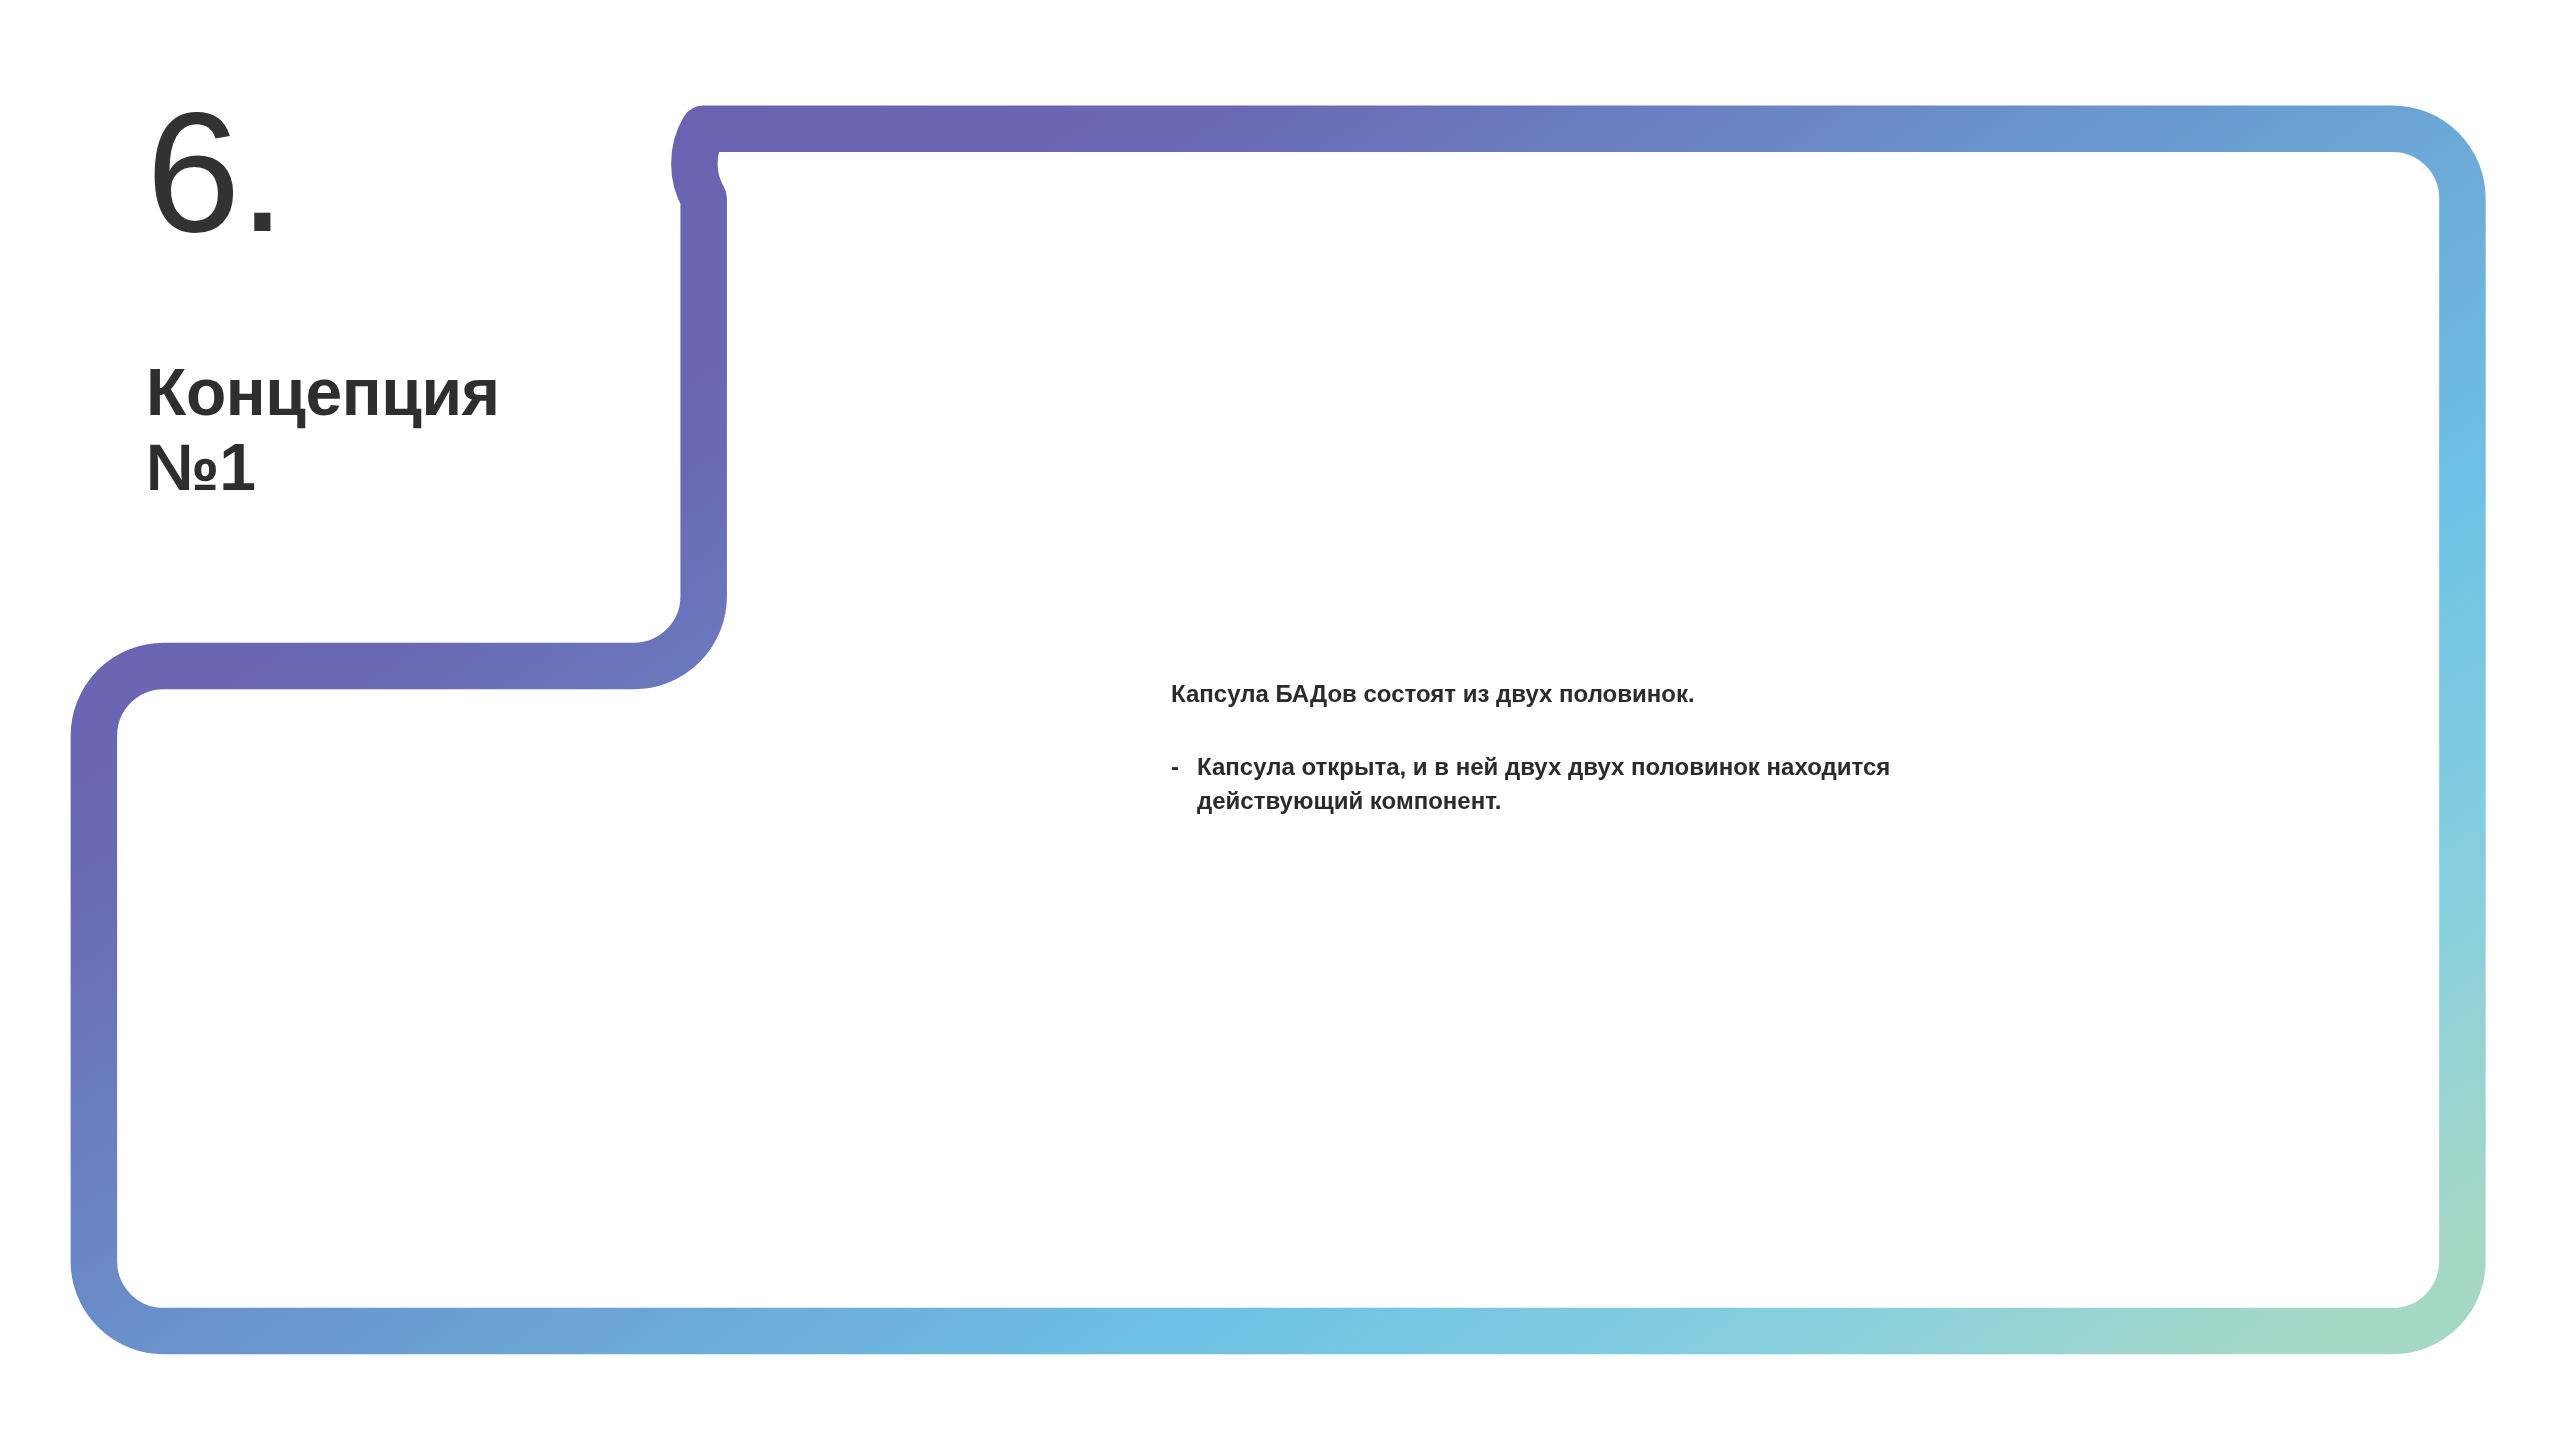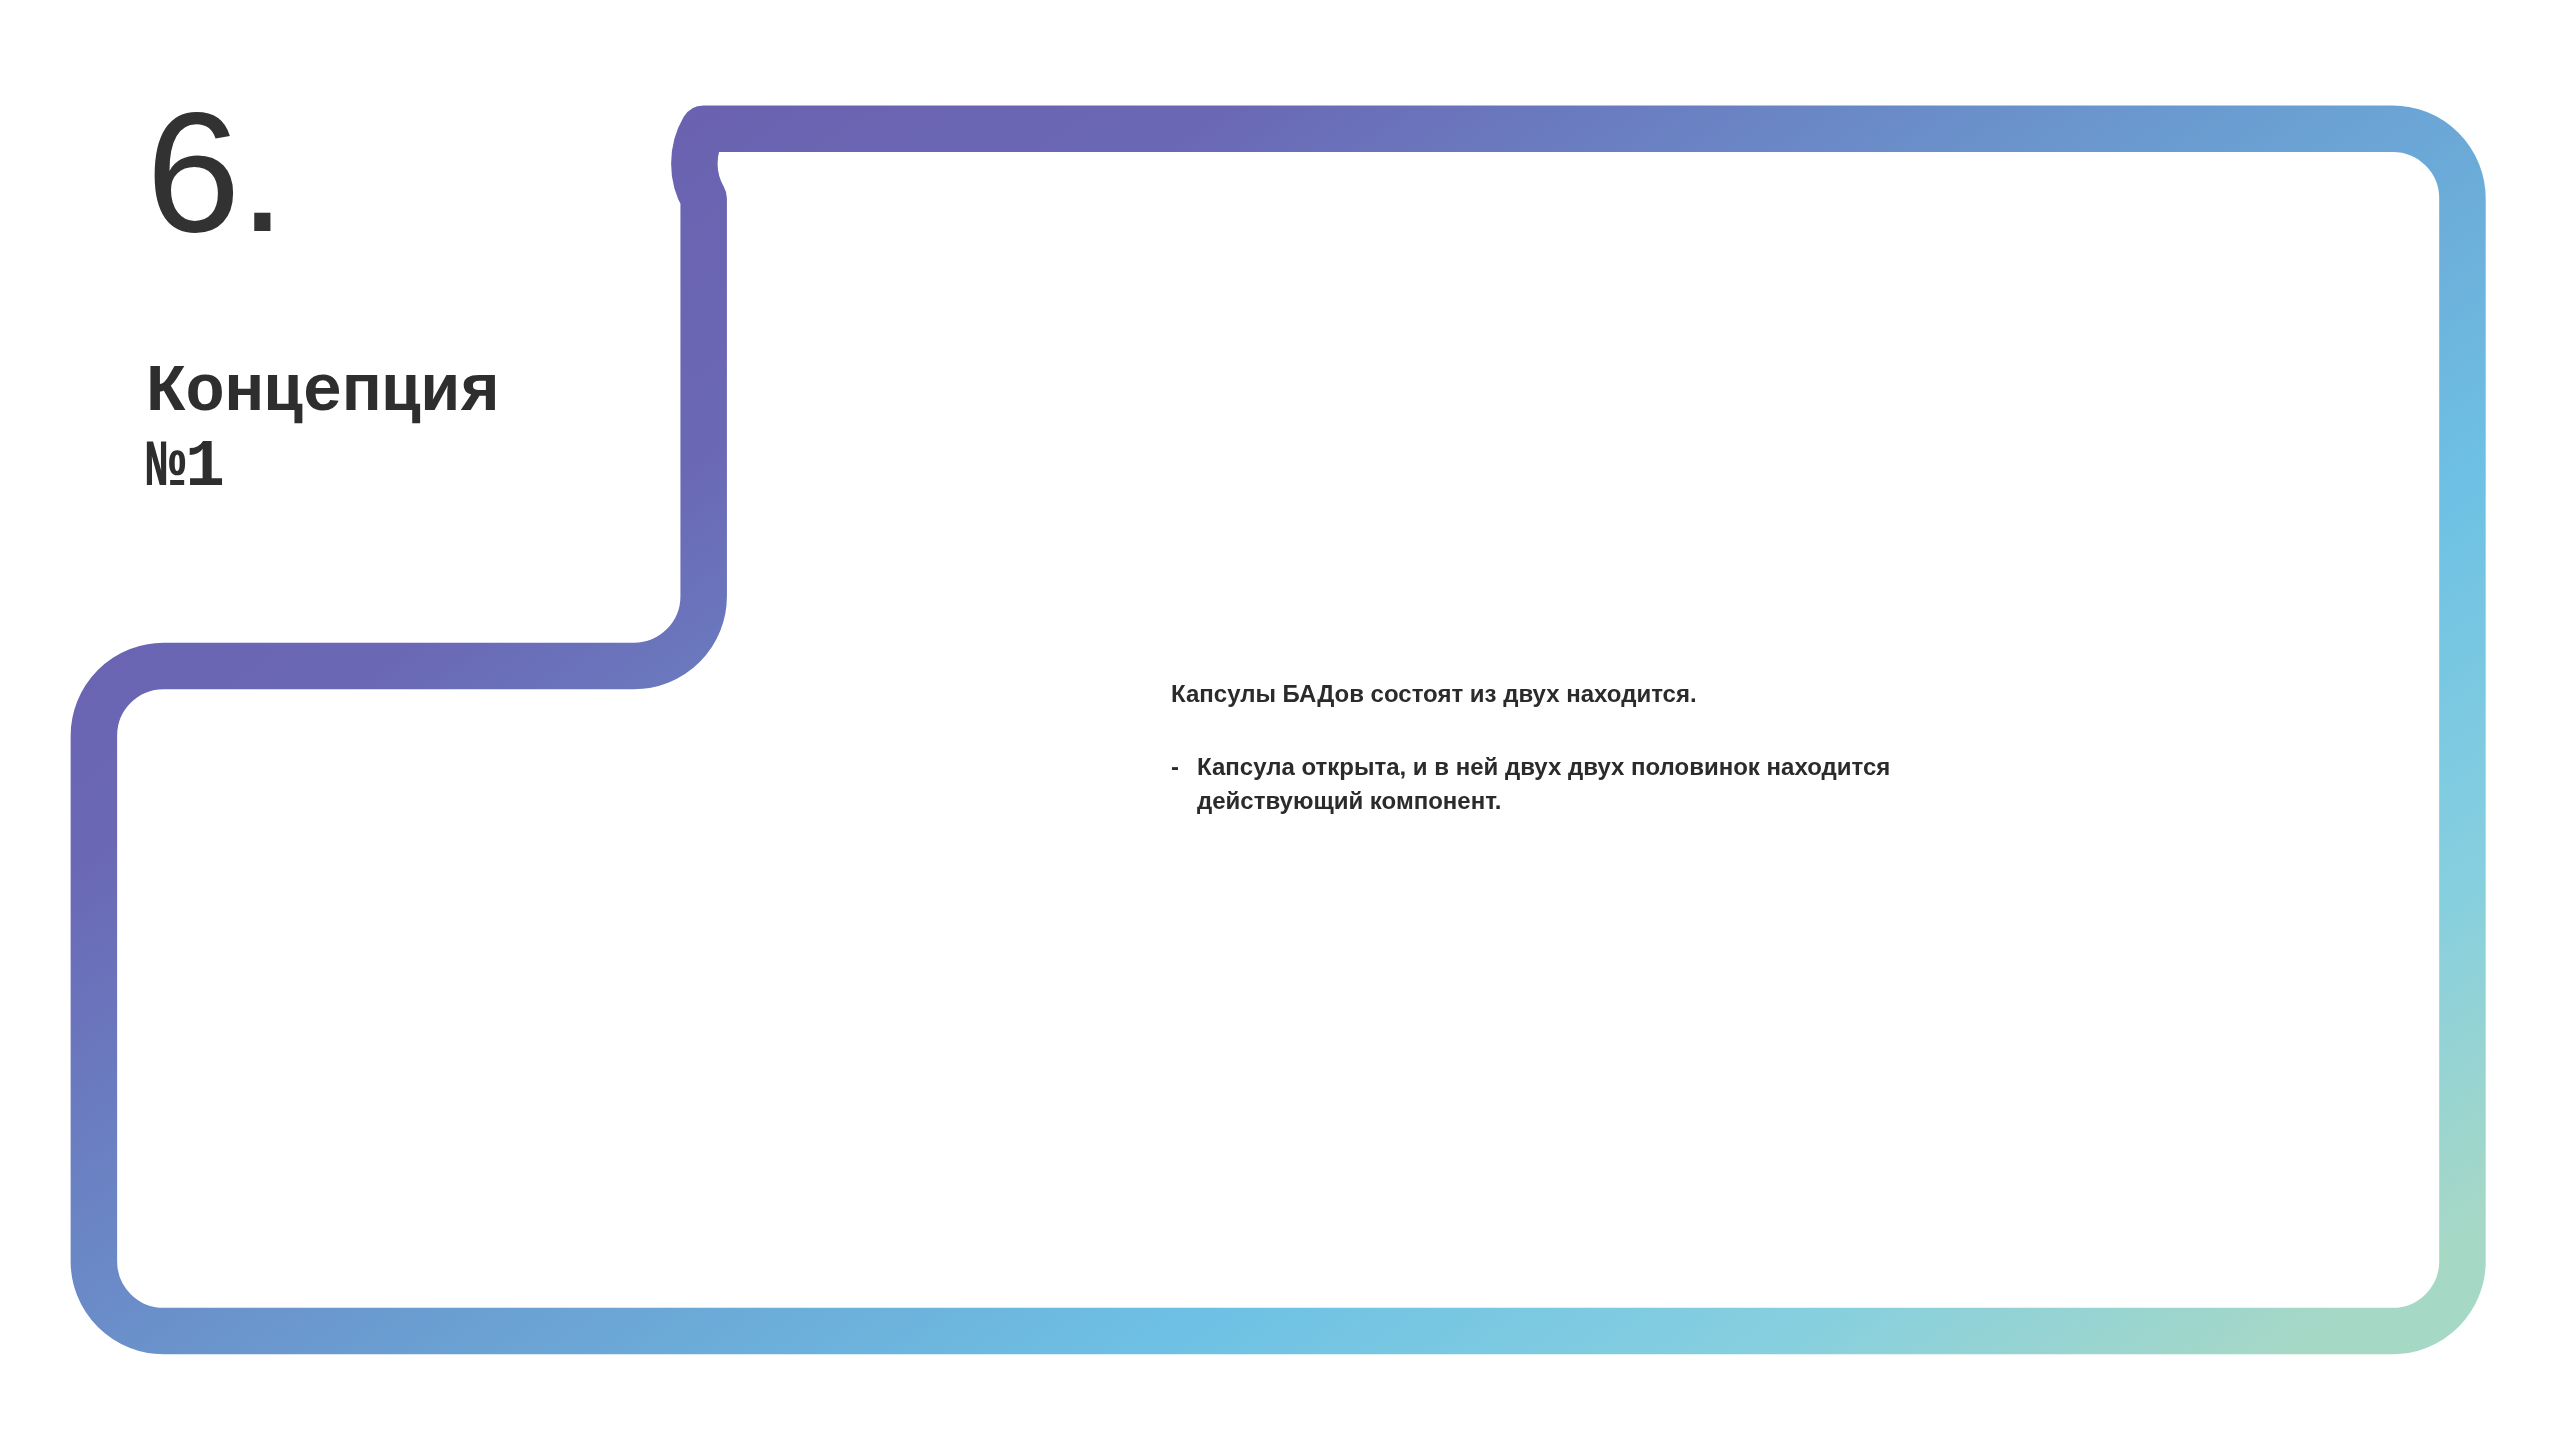--- a/index.html
+++ b/index.html
@@ -45,21 +45,20 @@
     font-family: "Liberation Sans", "DejaVu Sans", sans-serif;
   }
   .slide-heading {
     margin-top: 116px;
     font-size: 66px;
     line-height: 1.15;
     font-weight: 700;
     color: #2e2e2e;
     letter-spacing: -0.4px;
     white-space: pre-line;
-    font-family: Liberation Mono, monospace;
   }
 
   
   .body-copy {
     position: absolute;
     left: 1171px;
     top: 677px;
     width: 805px;
     color: #2b2b2b;
     font-size: 24px;
@@ -122,21 +121,21 @@
          Z" fill="none" stroke="url(#frameGrad)" stroke-width="52" stroke-linecap="round" stroke-linejoin="round"></path>
   </svg>
 
   <div class="title-block">
     <div class="slide-number">6.</div>
     <div class="slide-heading">Концепция
 №1</div>
   </div>
 
   <div class="body-copy">
-    <p class="body-lead">Капсулы БАДов состоят из двух находится.</p>
+    <p class="body-lead">Капсула БАДов состоят из двух половинок.</p>
 
     <ul class="bullet-list">
       <li class="bullet-item">
         <span class="bullet-dash">-</span>
         <span class="bullet-text">Капсула открыта, и в ней двух двух половинок находится действующий компонент.</span>
       </li>
     </ul>
   </div>
 
 </div>

